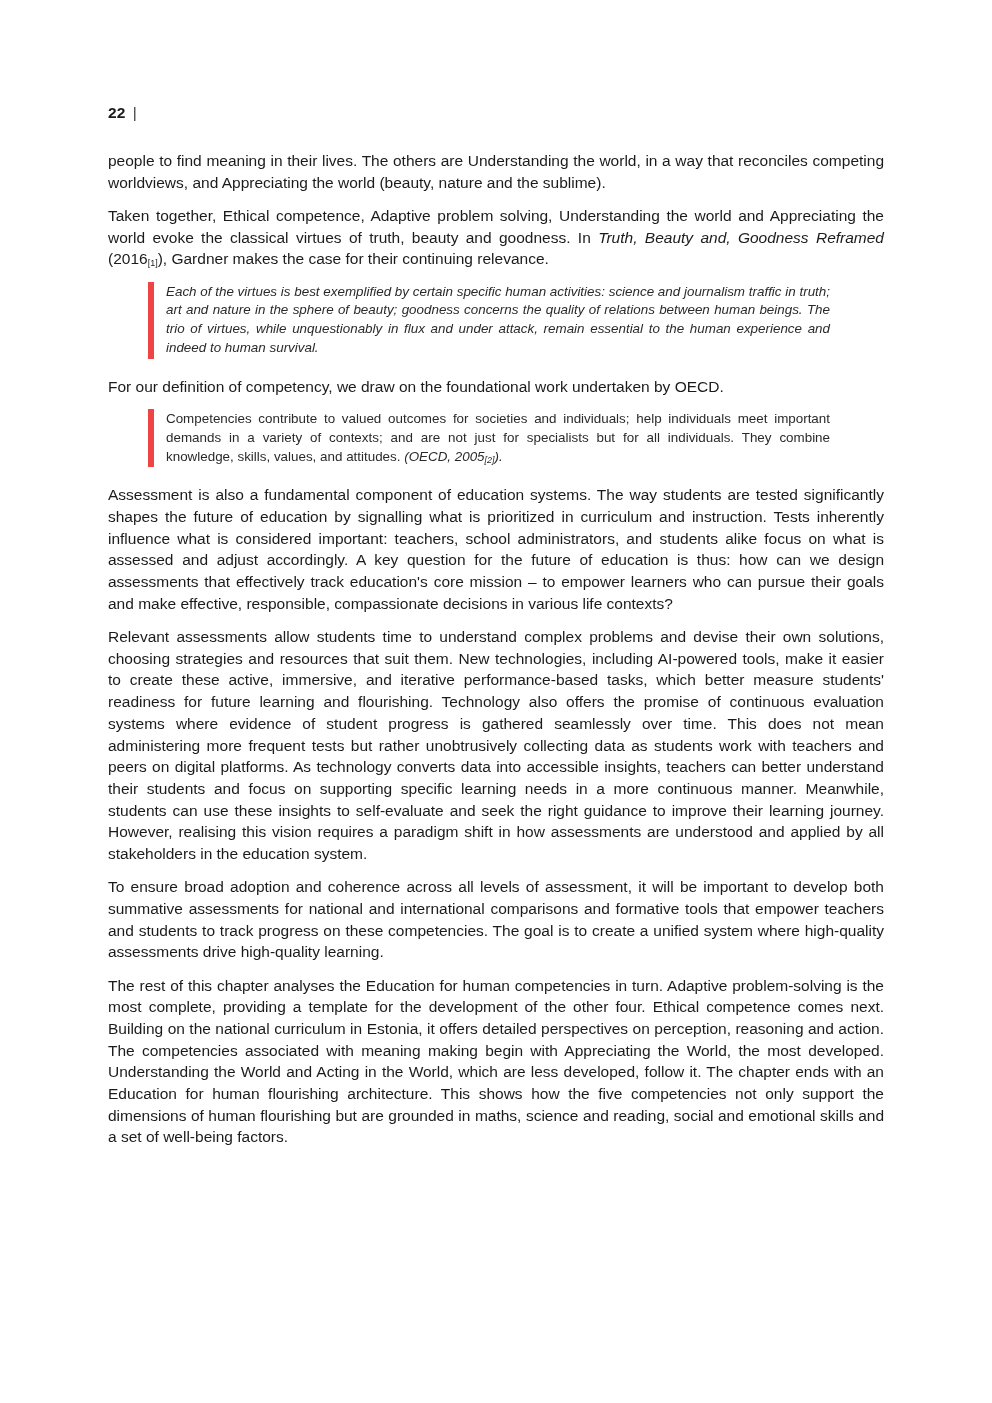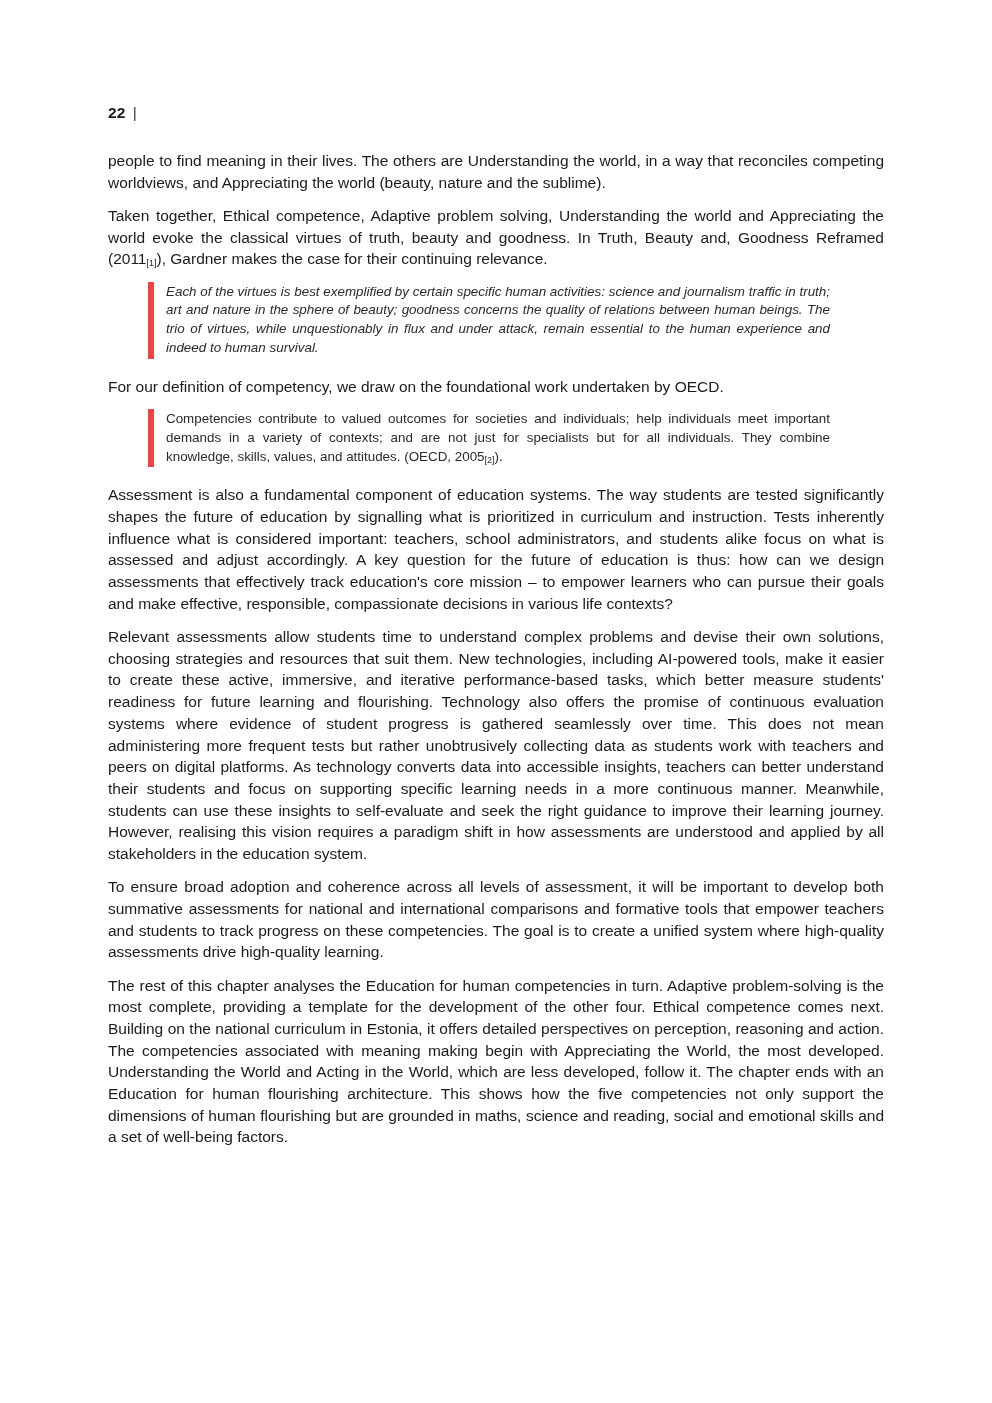--- a/index.html
+++ b/index.html
@@ -41,21 +41,21 @@
   blockquote.quote {
     margin: 3px 54px 17px 40px;
     padding: 1px 0 1px 12px;
     border-left: 6px solid #ef4444;
     font-size: 13.4px;
     line-height: 18.8px;
     text-align: justify;
     color: #2a2a2a;
   }
   blockquote.quote.italic-quote { font-style: italic; }
-  .italic { }
+  .italic { font-style: italic; }
   sub.ref {
     font-size: 9px;
     line-height: 0;
     vertical-align: -2px;
   }
   .page-footer {
     position: absolute;
     top: 1246px;
     left: 108px;
     right: 108px;
@@ -70,21 +70,21 @@
 <body>
 
 <div class="page">
 
   <div class="page-header">
     <span class="page-num">22</span><span class="page-sep">|</span>
   </div>
 
   <p class="body-para">people to find meaning in their lives. The others are Understanding the world, in a way that reconciles competing worldviews, and Appreciating the world (beauty, nature and the sublime).</p>
 
-  <p class="body-para"><span>Taken together, Ethical competence, Adaptive problem solving, Understanding the world and Appreciating the world evoke the classical virtues of truth, beauty and goodness. In </span><span class="italic">Truth, Beauty and, Goodness Reframed</span><span> (2011</span><sub class="ref">[1]</sub><span>), Gardner makes the case for their continuing relevance.</span></p>
+  <p class="body-para"><span>Taken together, Ethical competence, Adaptive problem solving, Understanding the world and Appreciating the world evoke the classical virtues of truth, beauty and goodness. In </span><span class="italic">Truth, Beauty and, Goodness Reframed</span><span> (2016</span><sub class="ref">[1]</sub><span>), Gardner makes the case for their continuing relevance.</span></p>
 
   <blockquote class="quote italic-quote">
     <span>Each of the virtues is best exemplified by certain specific human activities: science and journalism traffic in truth; art and nature in the sphere of beauty; goodness concerns the quality of relations between human beings. The trio of virtues, while unquestionably in flux and under attack, remain essential to the human experience and indeed to human survival.</span>
   </blockquote>
 
   <p class="body-para">For our definition of competency, we draw on the foundational work undertaken by OECD.</p>
 
   <blockquote class="quote"><span>Competencies contribute to valued outcomes for societies and individuals; help individuals meet important demands in a variety of contexts; and are not just for specialists but for all individuals. They combine knowledge, skills, values, and attitudes. </span><span class="italic"><span>(OECD, 2005</span><sub class="ref">[2]</sub><span>).</span></span></blockquote>
 
   <p class="body-para">Assessment is also a fundamental component of education systems. The way students are tested significantly shapes the future of education by signalling what is prioritized in curriculum and instruction. Tests inherently influence what is considered important: teachers, school administrators, and students alike focus on what is assessed and adjust accordingly. A key question for the future of education is thus: how can we design assessments that effectively track education's core mission – to empower learners who can pursue their goals and make effective, responsible, compassionate decisions in various life contexts?</p>

